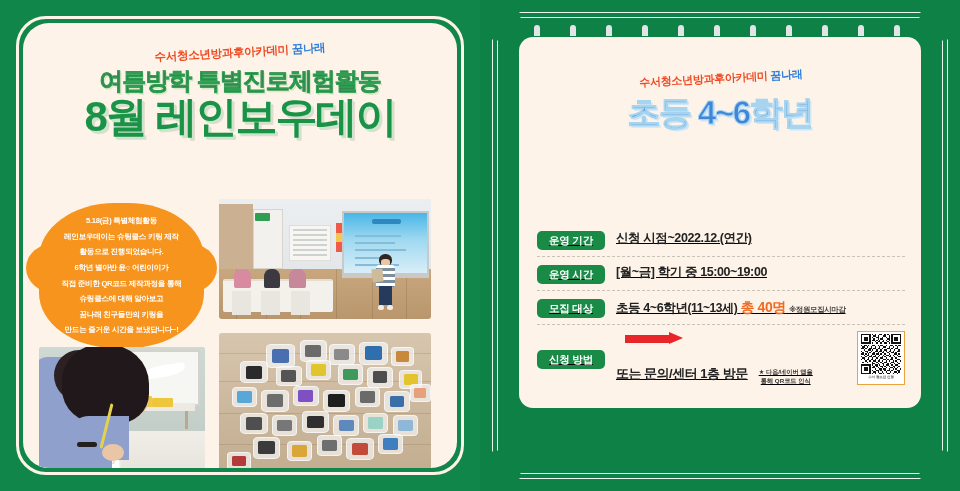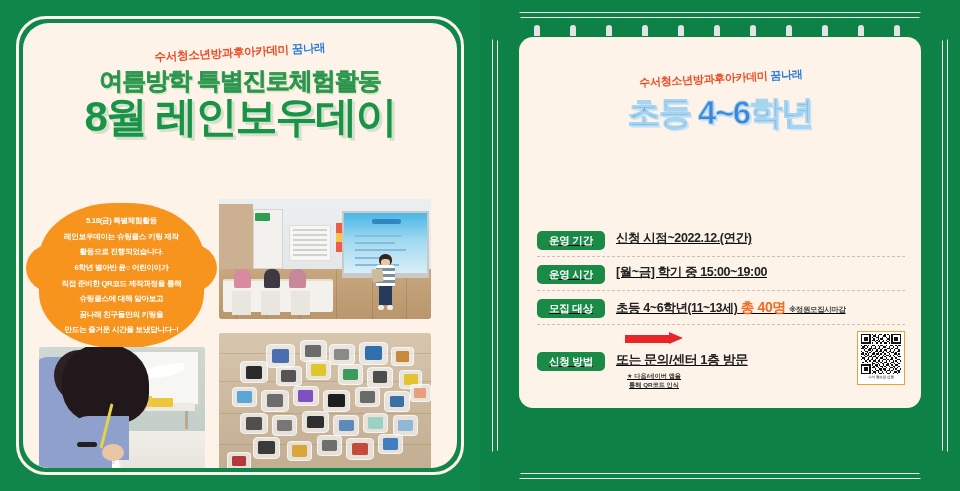--- a/index.html
+++ b/index.html
@@ -195,21 +195,21 @@
   .rowval .note{font-size:7.5px;color:#444;font-weight:bold;}
 
   .applyrow{display:flex;align-items:center;padding-top:8px;}
   .applybody{flex:1;position:relative;}
   .ab-line1{display:flex;align-items:center;}
   .ab-red{color:#f04e23;font-size:13.5px;font-weight:bold;letter-spacing:-.5px;}
   .arrow{position:relative;width:62px;height:11px;margin-left:9px;}
   .arrow .stem{position:absolute;left:0;top:2px;width:46px;height:8px;background:#e8262a;}
   .arrow .head{position:absolute;left:44px;top:-1px;width:0;height:0;
     border-top:6px solid transparent;border-bottom:6px solid transparent;border-left:14px solid #e8262a;}
-  .ab-line2{display:flex;align-items:flex-start;margin-top:7px;flex-direction:column;}
+  .ab-line2{display:flex;align-items:flex-start;margin-top:21px;}
   .ab-b{font-size:13px;font-weight:bold;color:#222;letter-spacing:-.5px;}
   .ab-tiny{font-size:6.2px;font-weight:bold;color:#333;line-height:1.5;margin-left:11px;margin-top:2px;text-align:center;}
   .qr{position:absolute;right:0;top:-2px;width:48px;height:54px;
       border:1.5px solid #e8a33d;background:#fff;padding:2px;box-sizing:border-box;}
   .qrimg{width:100%;height:40px;display:block;}
   .qrcap{font-size:3.4px;text-align:center;color:#555;margin-top:1px;font-weight:bold;}
 
   .contact{
     position:absolute;left:0;right:0;top:426px;text-align:center;
   }

